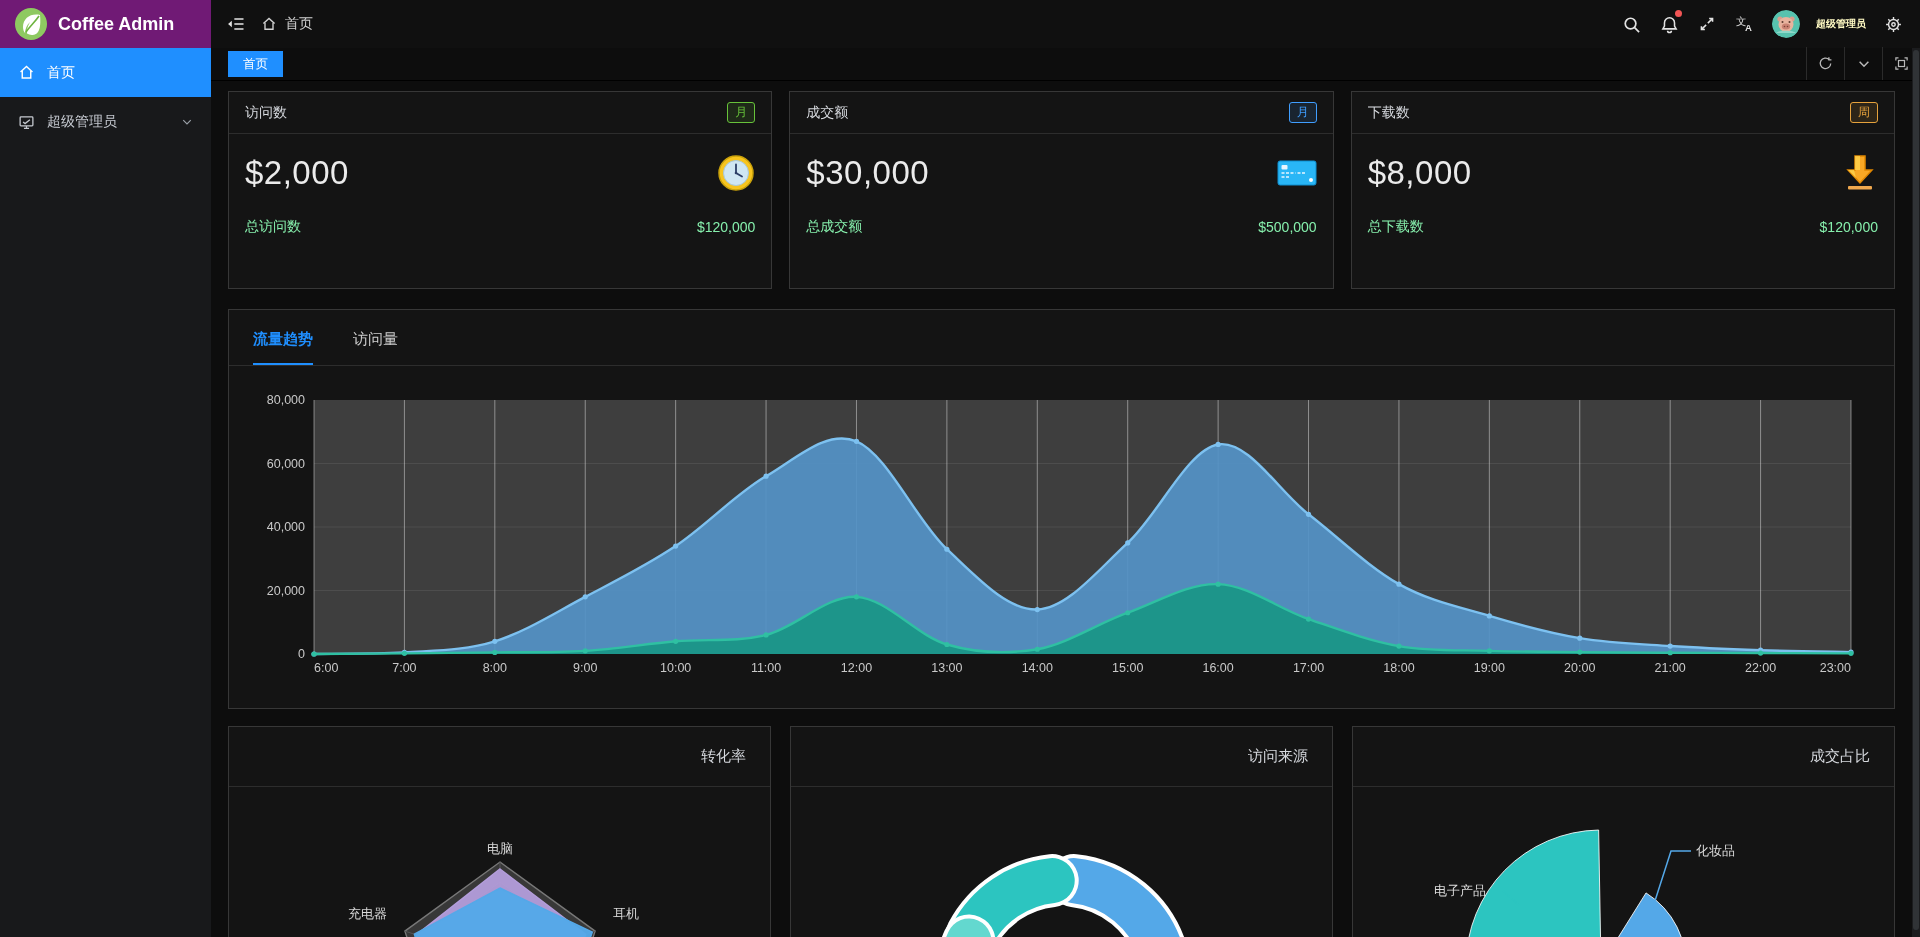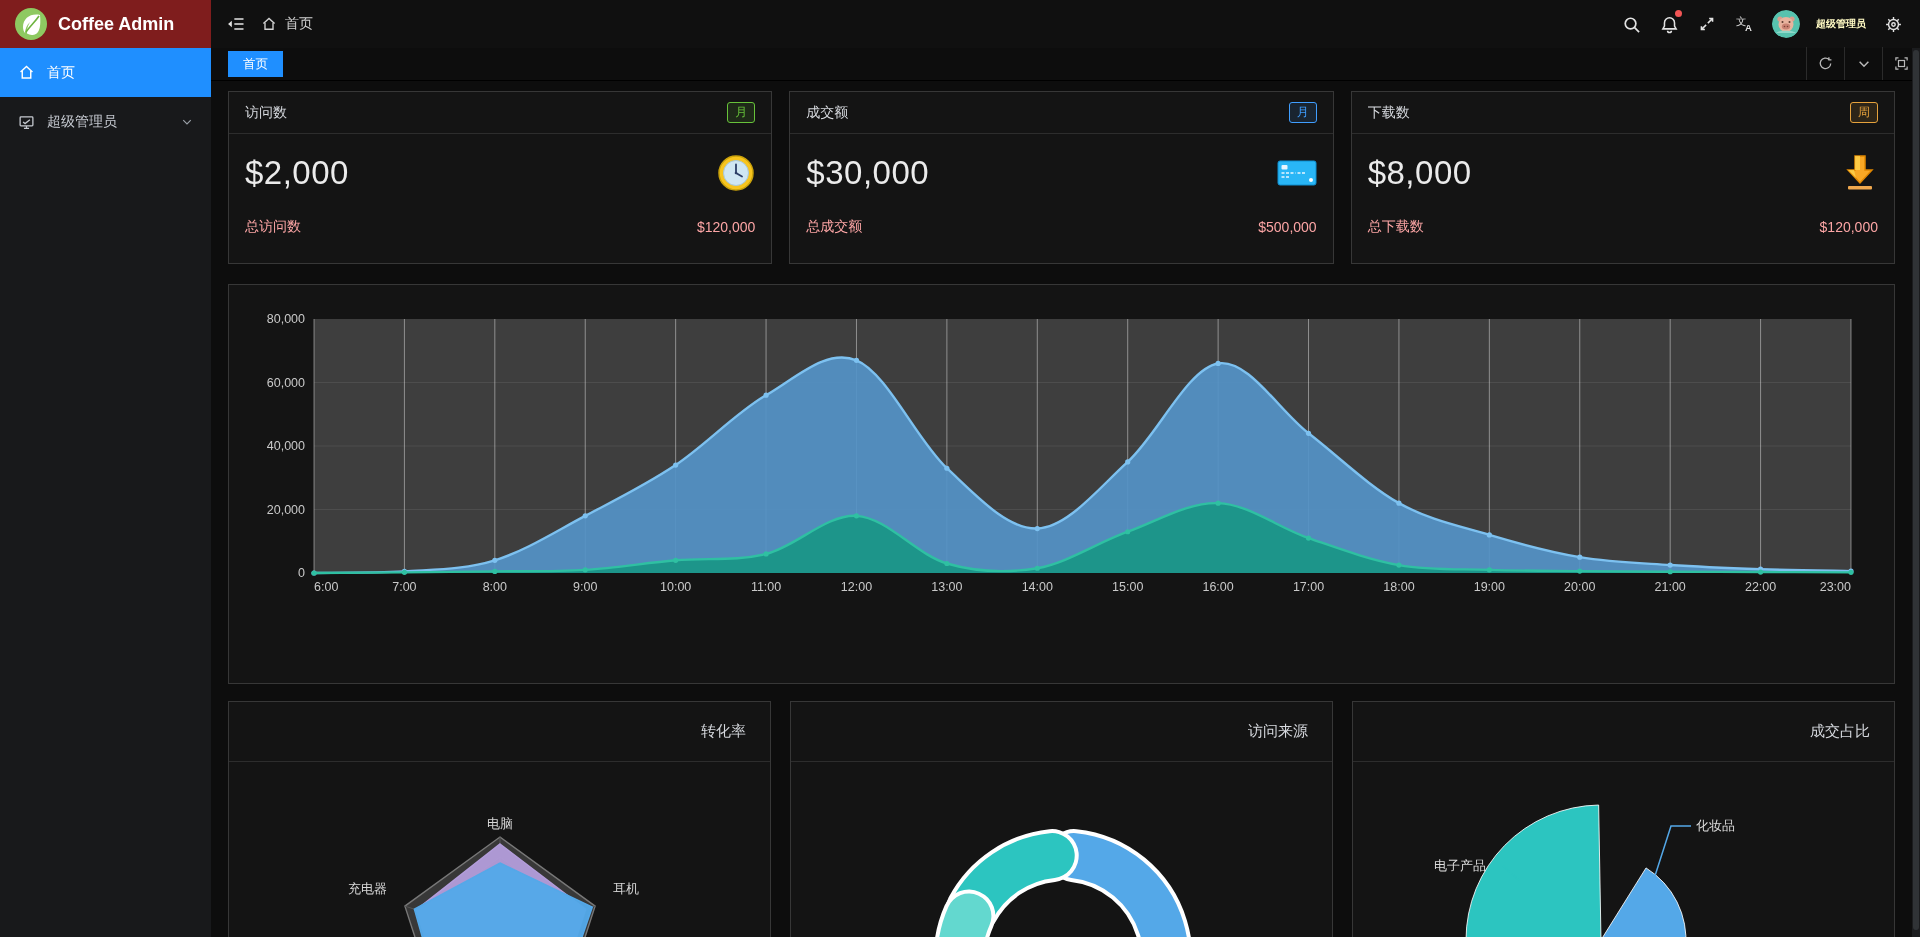--- a/index.html
+++ b/index.html
@@ -1,21 +1,21 @@
 <!DOCTYPE html>
 <html><head>
 <meta charset="utf-8">
 <style>
   * { margin:0; padding:0; box-sizing:border-box; }
   html,body { width:1920px; height:937px; overflow:hidden; background:#0d0d0d;
     font-family:"Liberation Sans", sans-serif; color:#d6d6d6; }
 
   
   .sidebar { position:fixed; left:0; top:0; width:211px; height:937px; background:#18191b; z-index:5; }
-  .logo-row { height:48px; display:flex; align-items:center; gap:10px; padding-left:14px; background:#7f1d1d; }
+  .logo-row { height:48px; display:flex; align-items:center; gap:10px; padding-left:14px; background:#701a75; }
   .logo-title { color:#fff; font-size:18px; font-weight:bold; }
   .menu { margin-top:0; }
   .menu-item { height:50px; display:flex; align-items:center; gap:12px; padding:0 18px; font-size:14px; color:#c6cad1; cursor:pointer; }
   .menu-item.active { background:#1f8fff; color:#fff; height:49px; }
   .menu-item .mi-label { flex:1; }
   .menu-item svg { flex:0 0 auto; }
 
   
   .main { margin-left:211px; height:937px; position:relative; }
 
@@ -34,26 +34,26 @@
   .tab-ctl { width:38px; height:33px; display:flex; align-items:center; justify-content:center; border-left:1px solid #2b2b2b; color:#b9b9b9; cursor:pointer; }
 
   .content { padding:10px 25px 0 17px; }
 
   
   .card { background:#141414; border:1px solid #373737; }
   .card-header { height:42px; display:flex; align-items:center; justify-content:space-between; padding:0 16px; border-bottom:1px solid #2d2d2d; }
   .card-title { font-size:14px; color:#d6d9de; }
 
   .stat-row { display:flex; gap:17px; }
-  .stat-card { flex:1; height:173px; }
+  .stat-card { flex:1; height:198px; }
   .badge { font-size:12px; padding:1px 7px; border-radius:3px; border:1px solid; line-height:17px; }
   .stat-body { padding:20px 16px 0; }
   .stat-top { display:flex; align-items:center; justify-content:space-between; }
   .stat-value { font-size:33px; color:#ebebeb; letter-spacing:.5px; }
-  .stat-bottom { display:flex; align-items:center; justify-content:space-between; margin-top:26px; font-size:14px; color:#fca5a5; }
+  .stat-bottom { display:flex; align-items:center; justify-content:space-between; margin-top:26px; font-size:14px; color:#86efac; }
 
   .trend-card { margin-top:20px; height:400px; }
   .trend-header { height:56px; display:flex; align-items:flex-end; gap:40px; padding:0 24px; border-bottom:1px solid #2d2d2d; }
   .trend-tab { font-size:15px; padding-bottom:14px; color:#d0d0d0; cursor:pointer; border-bottom:2px solid transparent; }
   .trend-tab.active { color:#1f8fff; border-bottom-color:#1f8fff; font-weight:bold; }
   .trend-body { padding:2px 0 0 0; }
 
   .bottom-row { display:flex; gap:19px; margin-top:17px; }
   .bottom-card { flex:1; height:380px; overflow:hidden; }
   .bottom-card .card-header { height:60px; padding:0 24px;justify-content:flex-end; }
@@ -273,20 +273,24 @@
           <div class="stat-bottom">
             <span>总下载数</span>
             <span>$120,000</span>
           </div>
         </div>
       </div>
 
     </div>
 
     <div class="card trend-card">
+      <div class="trend-header">
+        <span class="trend-tab active">流量趋势</span>
+        <span class="trend-tab">访问量</span>
+      </div>
       <div class="trend-body">
         <svg id="trend-svg" width="1663" height="312">
             <rect x="85" y="32" width="1537" height="254" fill="#3e3e3e"></rect>
             <text x="76" y="290" text-anchor="end" font-size="12.5" fill="#c9c9c9">0</text>
             <line x1="85" y1="222.5" x2="1622" y2="222.5" stroke="rgba(255,255,255,0.08)"></line>
             <text x="76" y="226.5" text-anchor="end" font-size="12.5" fill="#c9c9c9">20,000</text>
             <line x1="85" y1="159" x2="1622" y2="159" stroke="rgba(255,255,255,0.08)"></line>
             <text x="76" y="163" text-anchor="end" font-size="12.5" fill="#c9c9c9">40,000</text>
             <line x1="85" y1="95.5" x2="1622" y2="95.5" stroke="rgba(255,255,255,0.08)"></line>
             <text x="76" y="99.5" text-anchor="end" font-size="12.5" fill="#c9c9c9">60,000</text>

